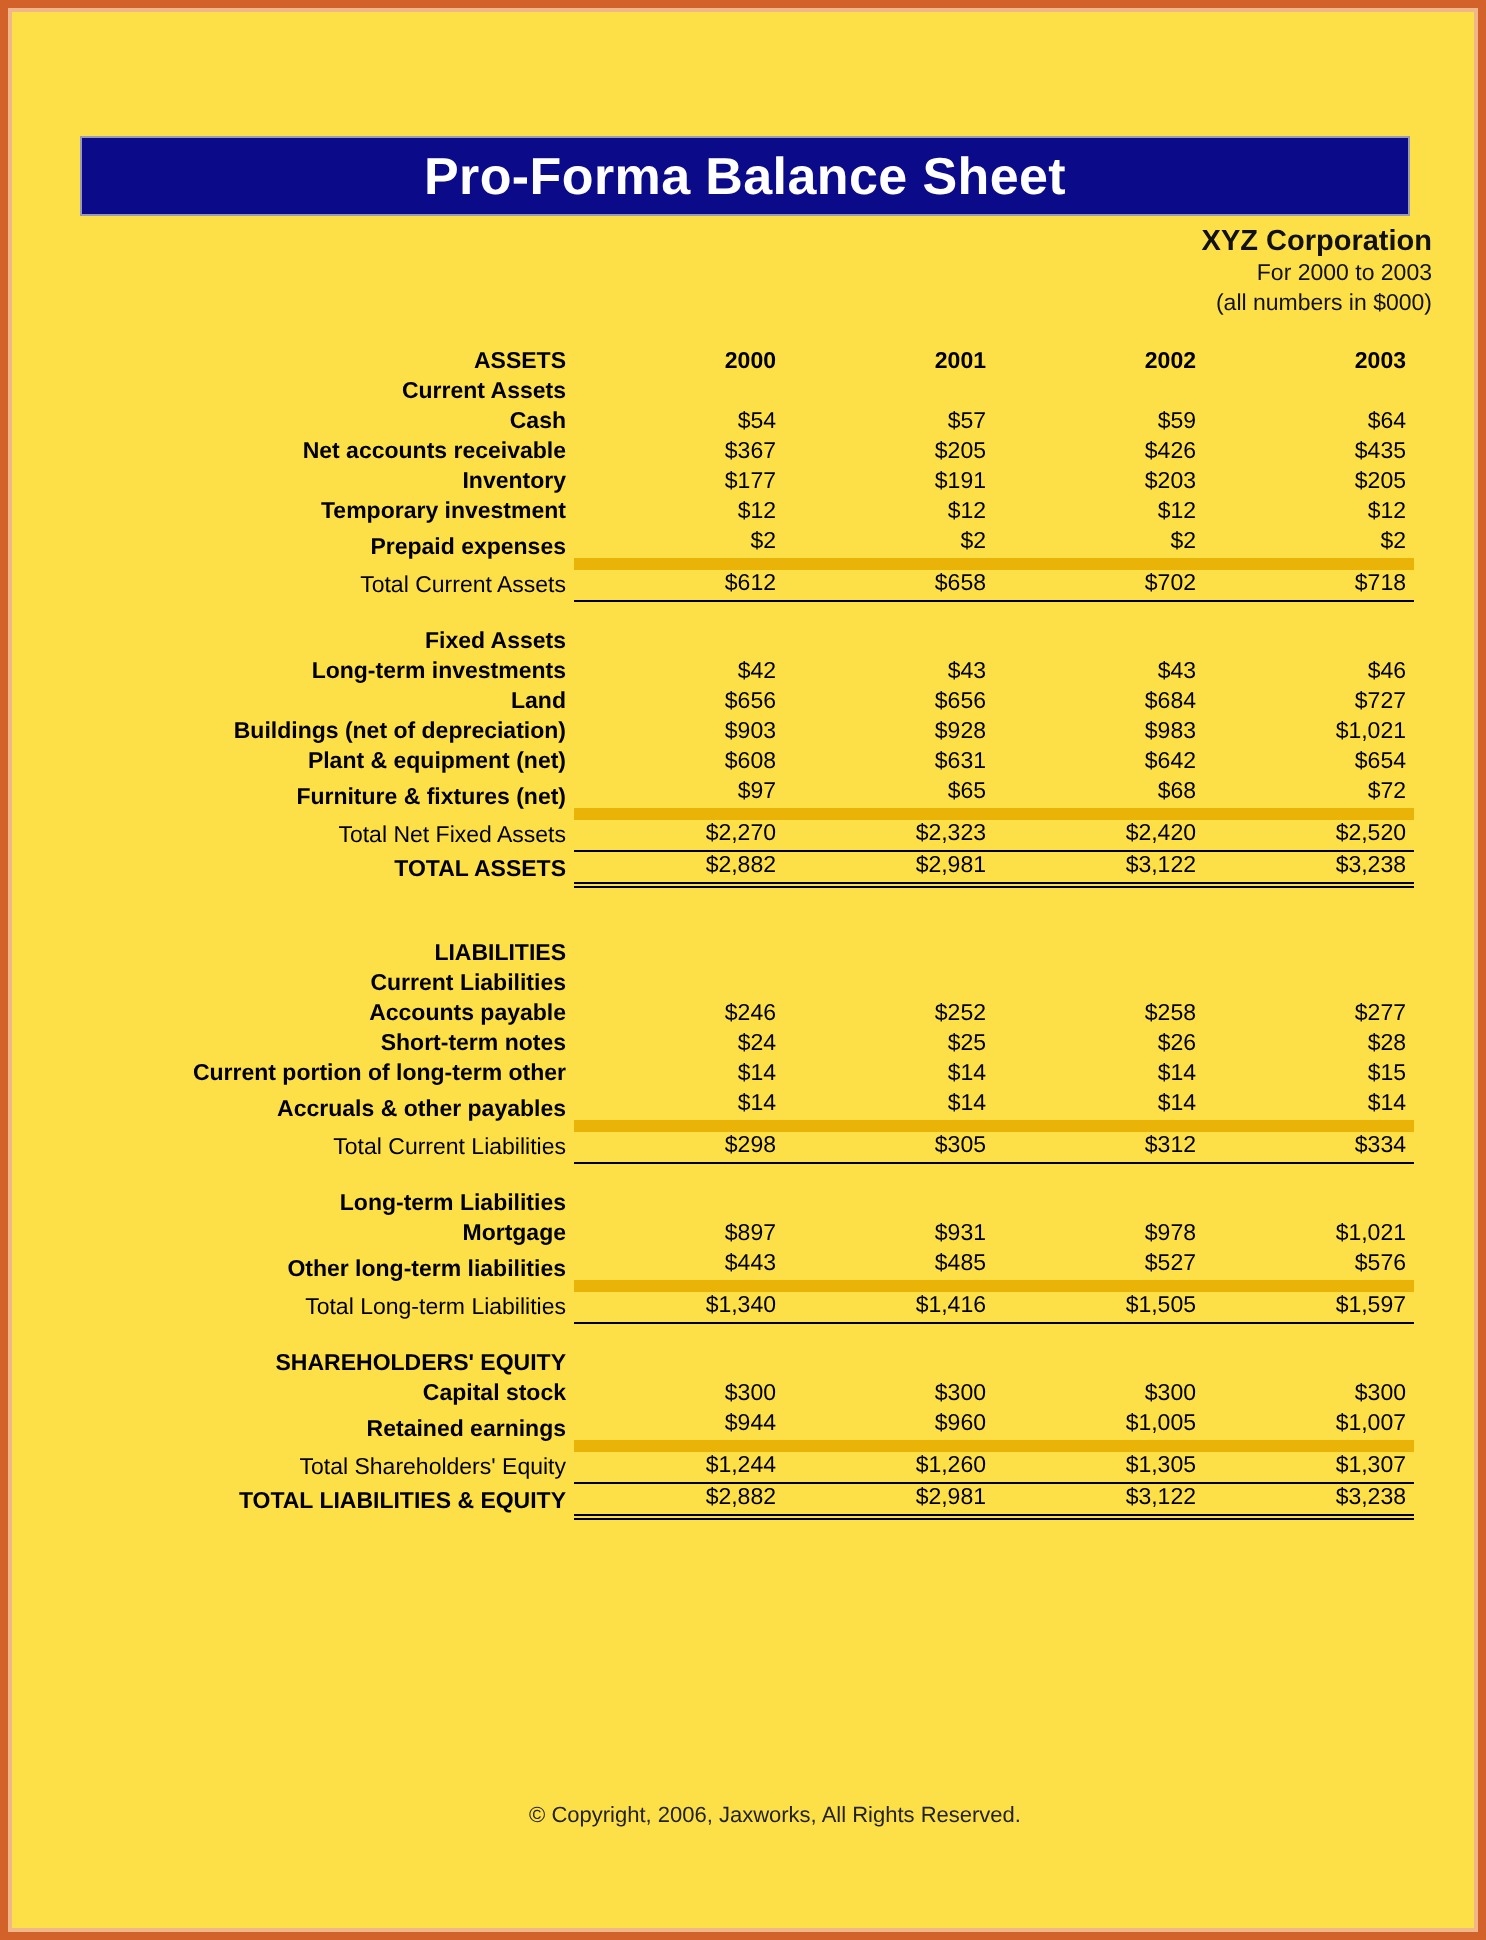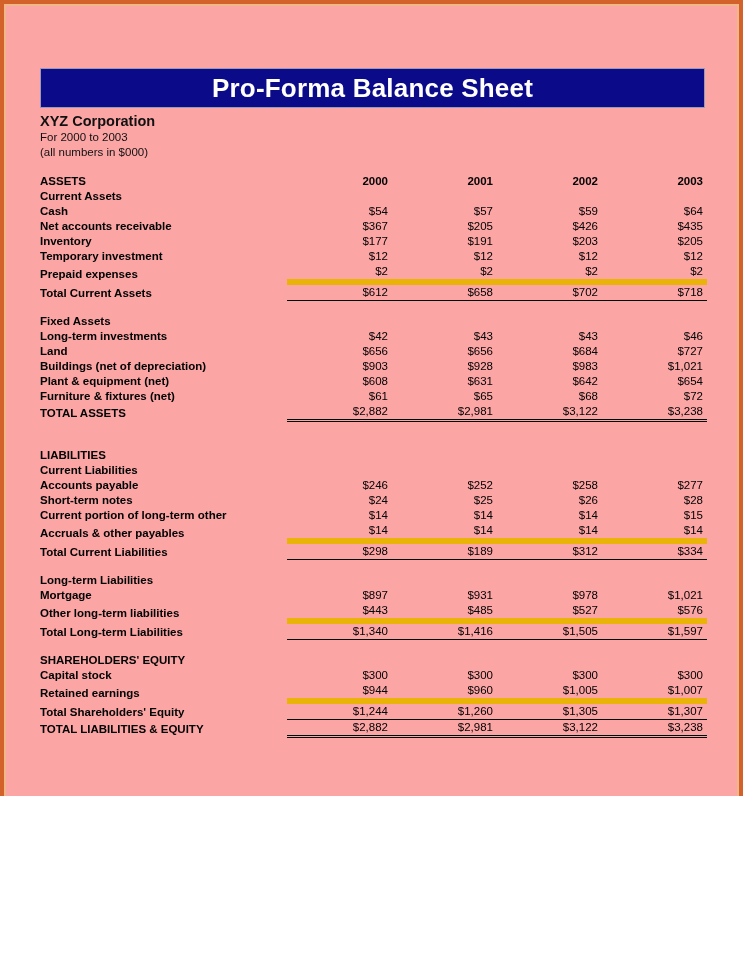--- a/index.html
+++ b/index.html
@@ -6,23 +6,23 @@
     margin: 0;
     padding: 0;
     background: #ffffff;
   }
   body {
     font-family: "Liberation Sans", sans-serif;
   }
   #page {
     position: relative;
     width: 743px;
-    height: 796px;
+    height: 970px;
     box-sizing: border-box;
-    background: #fca5a5;
+    background: #fde047;
     overflow: hidden;
   }
   
   .frame-outer {
     position: absolute;
     left: 0; top: 0;
     width: 743px; height: 970px;
     box-sizing: border-box;
     border: 4px solid #d2622a;
     pointer-events: none;
@@ -61,24 +61,24 @@
   .banner-title {
     color: #ffffff;
     font-size: 26px;
     font-weight: bold;
     letter-spacing: 0.2px;
     line-height: 1;
   }
 
   .subtitle-block {
     position: absolute;
-    left: 40px;
+    left: 51px;
     top: 112px;
     width: 665px;
-    text-align: left;
+    text-align: right;
   }
   .company {
     font-size: 14.5px;
     font-weight: bold;
     color: #111111;
     line-height: 1.25;
   }
   .sub-line {
     font-size: 11.5px;
     color: #111111;
@@ -100,32 +100,32 @@
   .bs-table col.c-num   { width: 105px; }
 
   .bs-table td {
     padding: 0;
     height: 15px;
     line-height: 15px;
     vertical-align: bottom;
     white-space: nowrap;
   }
   td.label {
-    text-align: left;
+    text-align: right;
     padding-right: 4px;
   }
   td.num {
     text-align: right;
     padding-right: 4px;
   }
 
   
   .sec-head   { font-weight: bold; }
   .sub-head   { font-weight: bold; }
-  .total-lbl  { font-weight: bold; padding-left: 22px; }
+  .total-lbl  { font-weight: normal; padding-left: 22px; }
   .grand-lbl  { font-weight: bold; }
   .item-lbl   { font-weight: bold; }
 
   
   tr.rule-top > td.num,
   tr.rule-top > td.label.spanline {
     border-top: 6px solid #eab308;
   }
   tr.rule-bottom > td.num,
   tr.rule-bottom > td.label.spanline {
@@ -271,24 +271,31 @@
         </tr>
         <tr>
           <td class="label item-lbl">Plant &amp; equipment (net)</td>
           <td class="num">$608</td>
           <td class="num">$631</td>
           <td class="num">$642</td>
           <td class="num">$654</td>
         </tr>
         <tr>
           <td class="label item-lbl">Furniture &amp; fixtures (net)</td>
-          <td class="num">$61</td>
+          <td class="num">$97</td>
           <td class="num">$65</td>
           <td class="num">$68</td>
           <td class="num">$72</td>
+        </tr>
+        <tr class="rule-top rule-bottom">
+          <td class="label total-lbl">Total Net Fixed Assets</td>
+          <td class="num">$2,270</td>
+          <td class="num">$2,323</td>
+          <td class="num">$2,420</td>
+          <td class="num">$2,520</td>
         </tr>
         <tr class="rule-double">
           <td class="label grand-lbl">TOTAL ASSETS</td>
           <td class="num">$2,882</td>
           <td class="num">$2,981</td>
           <td class="num">$3,122</td>
           <td class="num">$3,238</td>
         </tr>
 
         <tr class="spacer">
@@ -336,21 +343,21 @@
         <tr>
           <td class="label item-lbl">Accruals &amp; other payables</td>
           <td class="num">$14</td>
           <td class="num">$14</td>
           <td class="num">$14</td>
           <td class="num">$14</td>
         </tr>
         <tr class="rule-top rule-bottom">
           <td class="label total-lbl">Total Current Liabilities</td>
           <td class="num">$298</td>
-          <td class="num">$189</td>
+          <td class="num">$305</td>
           <td class="num">$312</td>
           <td class="num">$334</td>
         </tr>
 
         <tr class="spacer">
             <td colspan="5"></td>
           </tr>
 
         <tr>
           <td class="label sub-head">Long-term Liabilities</td>

